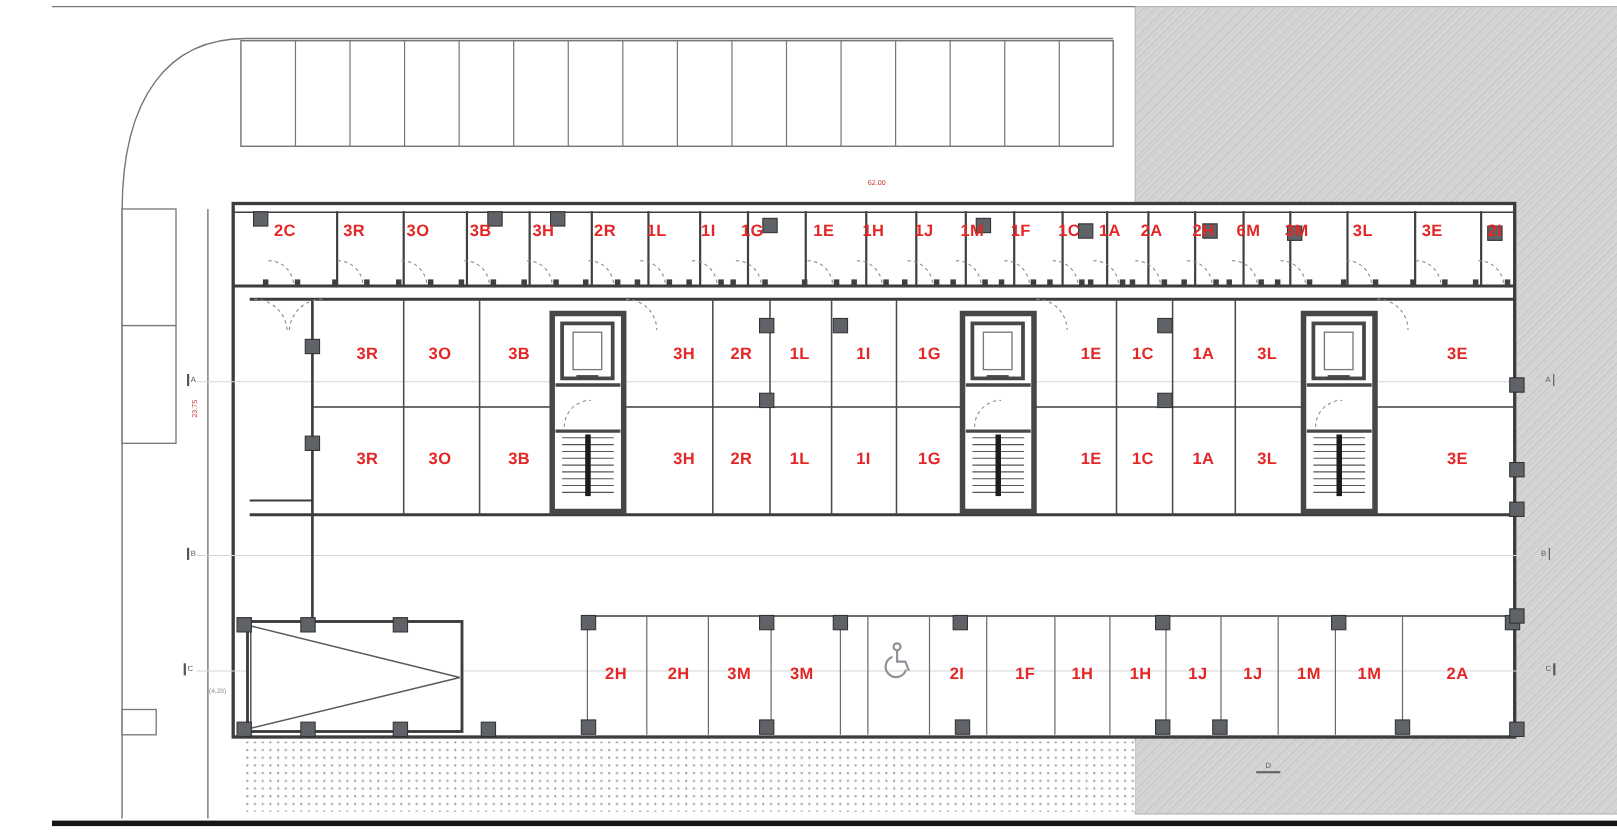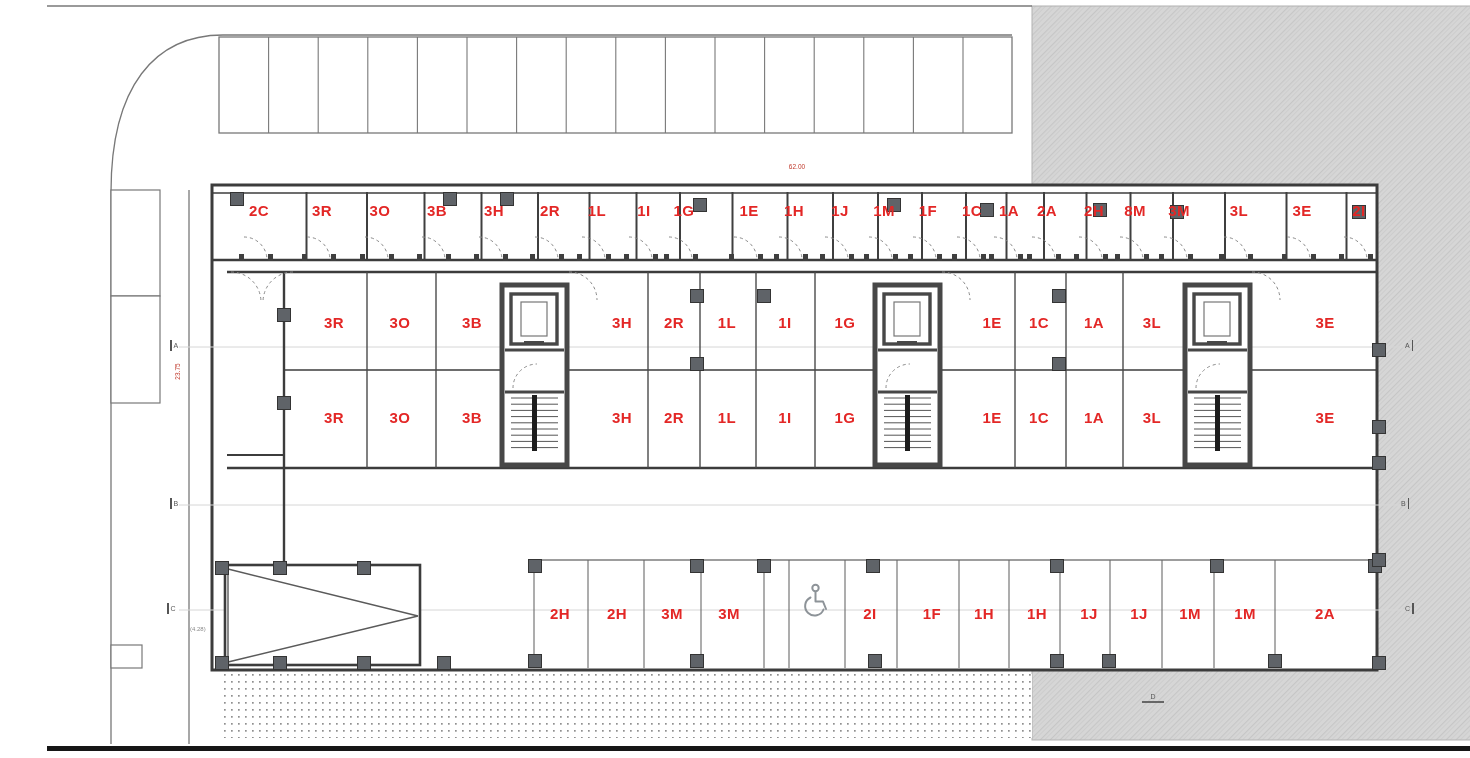--- a/index.html
+++ b/index.html
@@ -385,21 +385,21 @@
       <div class="ulabel" style="left: 637px; top: 210px;">1G</div>
       <div class="ulabel" style="left: 702px; top: 210px;">1E</div>
       <div class="ulabel" style="left: 747px; top: 210px;">1H</div>
       <div class="ulabel" style="left: 793px; top: 210px;">1J</div>
       <div class="ulabel" style="left: 837px; top: 210px;">1M</div>
       <div class="ulabel" style="left: 881px; top: 210px;">1F</div>
       <div class="ulabel" style="left: 925px; top: 210px;">1C</div>
       <div class="ulabel" style="left: 962px; top: 210px;">1A</div>
       <div class="ulabel" style="left: 1000px; top: 210px;">2A</div>
       <div class="ulabel" style="left: 1047px; top: 210px;">2H</div>
-      <div class="ulabel" style="left: 1088px; top: 210px;">8M</div>
+      <div class="ulabel" style="left: 1088px; top: 210px;">6M</div>
       <div class="ulabel" style="left: 1132px; top: 210px;">3M</div>
       <div class="ulabel" style="left: 1192px; top: 210px;">3L</div>
       <div class="ulabel" style="left: 1255px; top: 210px;">3E</div>
       <div class="ulabel" style="left: 1312px; top: 210px;">2I</div>
       <div class="ulabel" style="left: 287px; top: 322px;">3R</div>
       <div class="ulabel" style="left: 353px; top: 322px;">3O</div>
       <div class="ulabel" style="left: 425px; top: 322px;">3B</div>
       <div class="ulabel" style="left: 575px; top: 322px;">3H</div>
       <div class="ulabel" style="left: 627px; top: 322px;">2R</div>
       <div class="ulabel" style="left: 680px; top: 322px;">1L</div>

